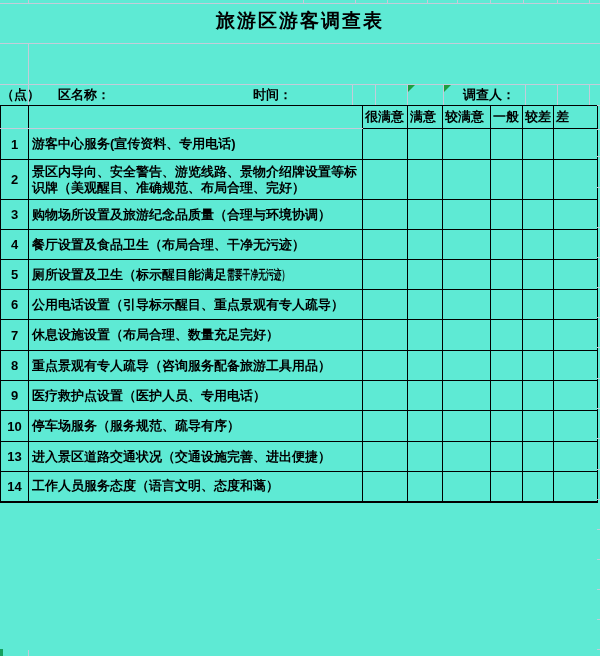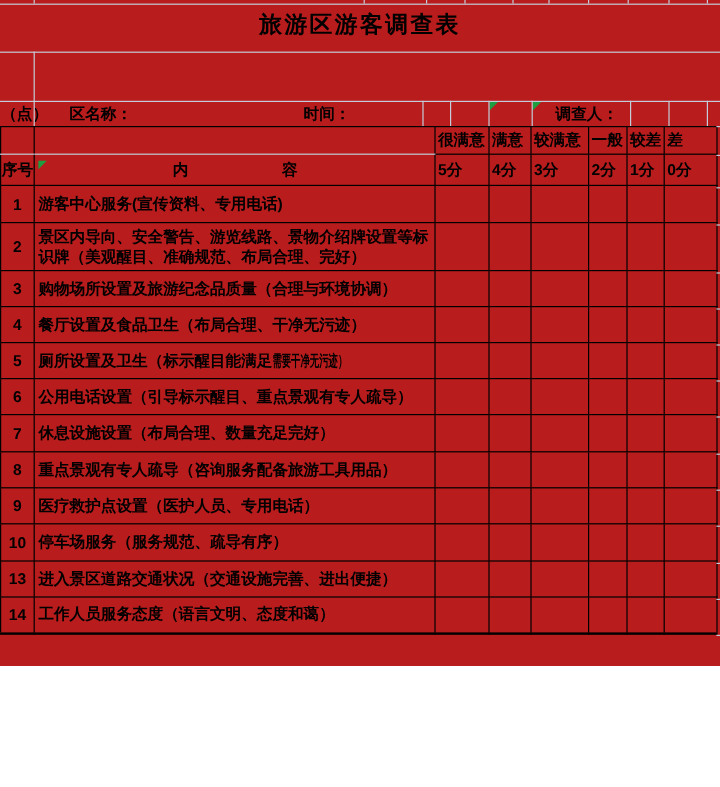--- a/index.html
+++ b/index.html
@@ -1,18 +1,18 @@
 <!DOCTYPE html>
 <html><head>
 <meta charset="utf-8">
 <style>
   * { margin:0; padding:0; box-sizing:border-box; }
   html,body { background:#fff; overflow:hidden; }
   body { font-family:"Liberation Sans","DejaVu Sans",sans-serif; font-weight:bold; color:#000; }
-  .sheet { position:relative; width:600px; height:555px; background:#b91c1c; overflow:hidden; }
+  .sheet { position:relative; width:600px; height:656px; background:#5eead4; overflow:hidden; }
 
   .gl { position:absolute; background:#c4ccd9; }
   .gl.h { height:1px; }
   .gl.v { width:1px; }
 
   .page-title { position:absolute; top:8px; left:0; width:600px; text-align:center;
     font-size:19px; letter-spacing:2px; }
 
   .info-row { position:absolute; top:86px; left:1px; width:596px; height:19px; font-size:13px; }
   .info-row span { position:absolute; top:0; white-space:nowrap; }
@@ -69,38 +69,20 @@
     <tbody id="table-body">
         <tr style="height: 23px; padding-left: 40px;">
           <td class="lb"></td>
           <td class="lb"></td>
           <td class="hdr">很满意</td>
           <td class="hdr">满意</td>
           <td class="hdr">较满意</td>
           <td class="hdr">一般</td>
           <td class="hdr">较差</td>
           <td class="hdr">差</td>
-        </tr>
-        <tr style="height: 26px;">
-          <td class="no lt">序号</td>
-          <td class="content lt">
-            <div class="hdr-left-wrap">
-              <div class="tri" style="left: 0px; top: 0px;"></div>
-              <div class="content-hdr">
-                <span>内</span>
-                <span>容</span>
-              </div>
-            </div>
-          </td>
-          <td class="hdr">5分</td>
-          <td class="hdr">4分</td>
-          <td class="hdr">3分</td>
-          <td class="hdr">2分</td>
-          <td class="hdr">1分</td>
-          <td class="hdr">0分</td>
         </tr>
         <tr style="height: 31px;">
           <td class="no">1</td>
           <td class="content"><span>游客中心服务(宣传资料、专用电话)</span></td>
           <td></td>
           <td></td>
           <td></td>
           <td></td>
           <td></td>
           <td></td>

